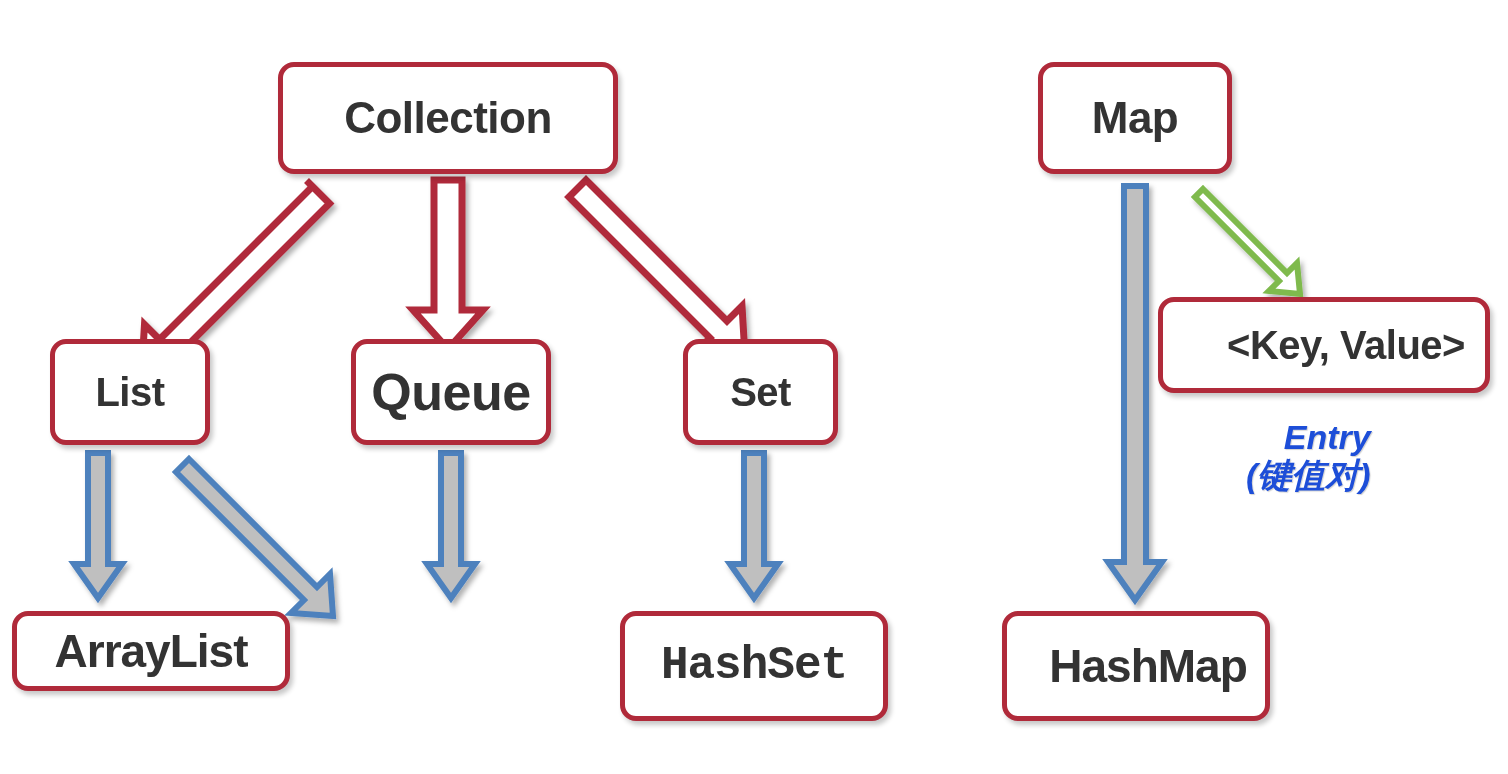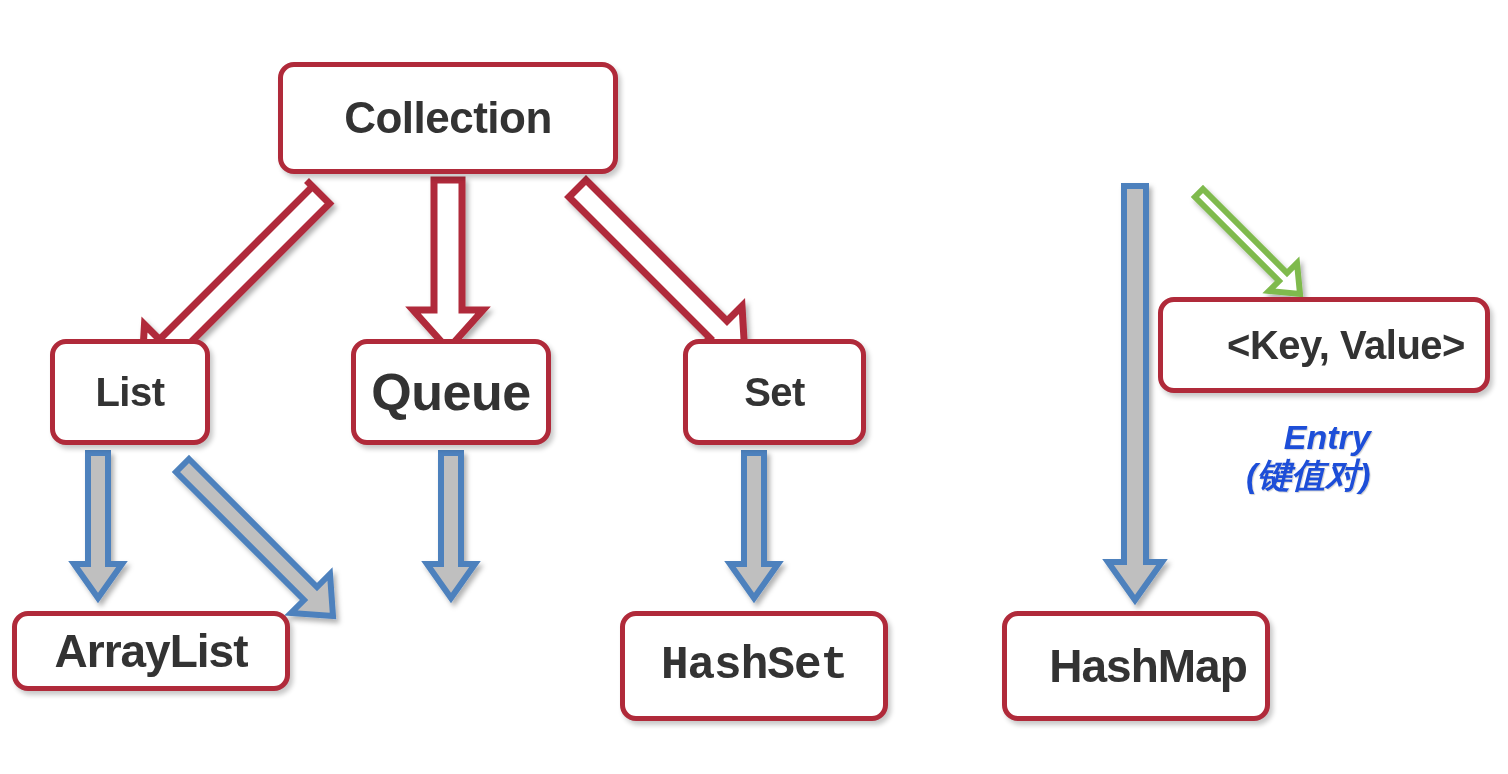--- a/index.html
+++ b/index.html
@@ -122,33 +122,36 @@
   </div>
 
   <div class="node-box tier-interface" style="left:50px; top:339px; width:160px; height:106px; font-size:40px;">
     <span class="node-label">List</span>
   </div>
 
   <div class="node-box tier-interface" style="left:351px; top:339px; width:200px; height:106px; font-size:52px;">
     <span class="node-label">Queue</span>
   </div>
 
-  <div class="node-box tier-interface" style="left:683px; top:339px; width:183px; height:106px; font-size:40px;">
+  <div class="node-box tier-interface" style="left:683px; top:339px; width:155px; height:106px; font-size:40px;">
     <span class="node-label">Set</span>
   </div>
 
   <div class="node-box tier-impl" style="left:12px; top:611px; width:278px; height:80px; font-size:46px;">
     <span class="node-label">ArrayList</span>
   </div>
 
 
   <div class="node-box tier-impl" style="left:620px; top:611px; width:268px; height:110px; font-size:46px;font-family:Liberation Mono, monospace;">
     <span class="node-label">HashSet</span>
   </div>
 
+  <div class="node-box tier-interface" style="left:1038px; top:62px; width:194px; height:112px; font-size:44px;">
+    <span class="node-label">Map</span>
+  </div>
 
   <div class="node-box tier-interface" style="left:1158px; top:297px; width:332px; height:96px; font-size:40px;padding-left:44px;">
     <span class="node-label">&lt;Key, Value&gt;</span>
   </div>
 
   <div class="node-box tier-impl" style="left:1002px; top:611px; width:268px; height:110px; font-size:46px;padding-left:24px;">
     <span class="node-label">HashMap</span>
   </div>
 
   <div class="free-label" style="left:1246px; top:418px; font-size:34px;">

